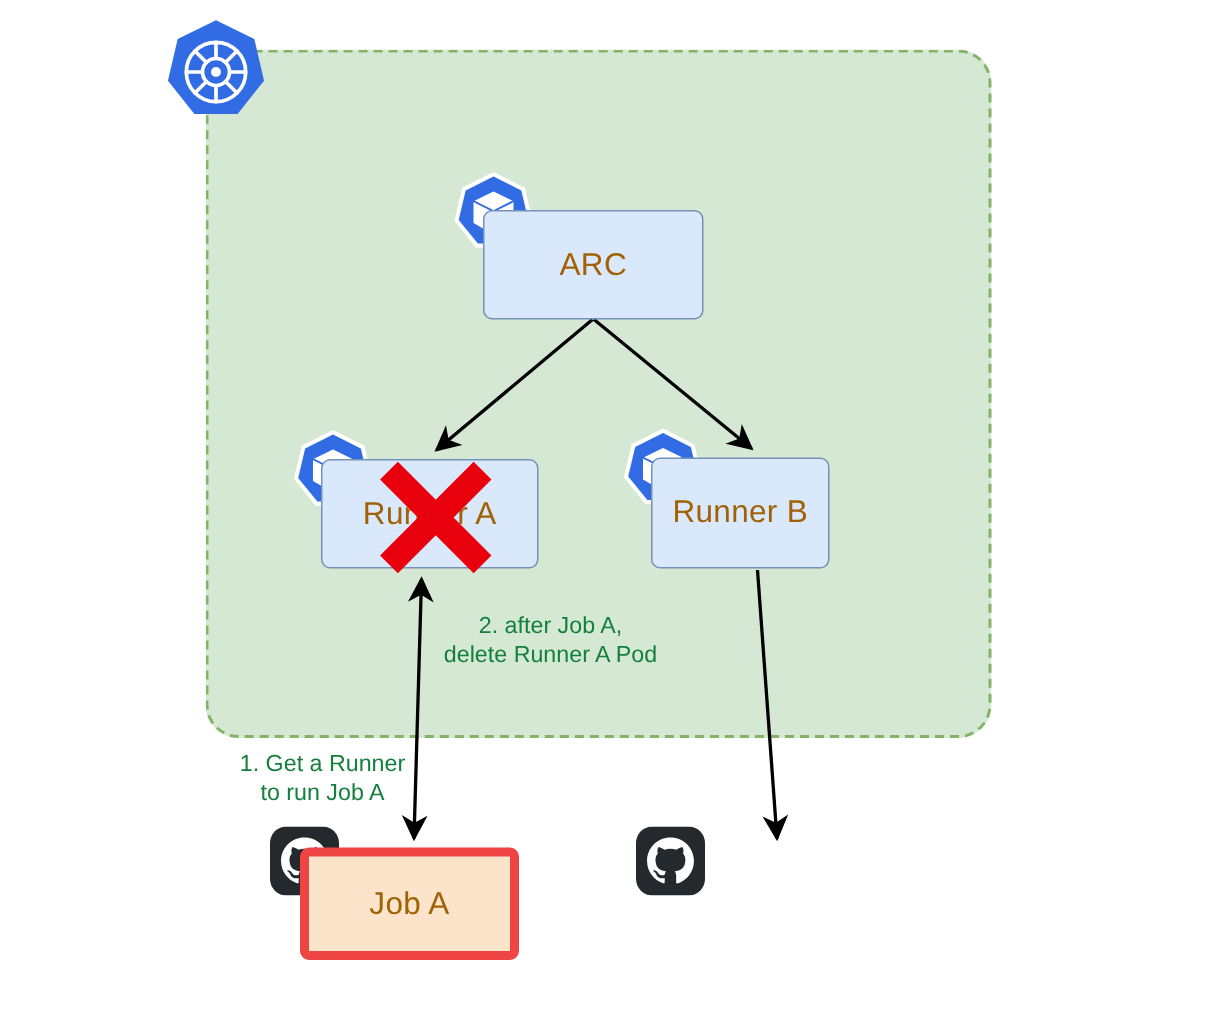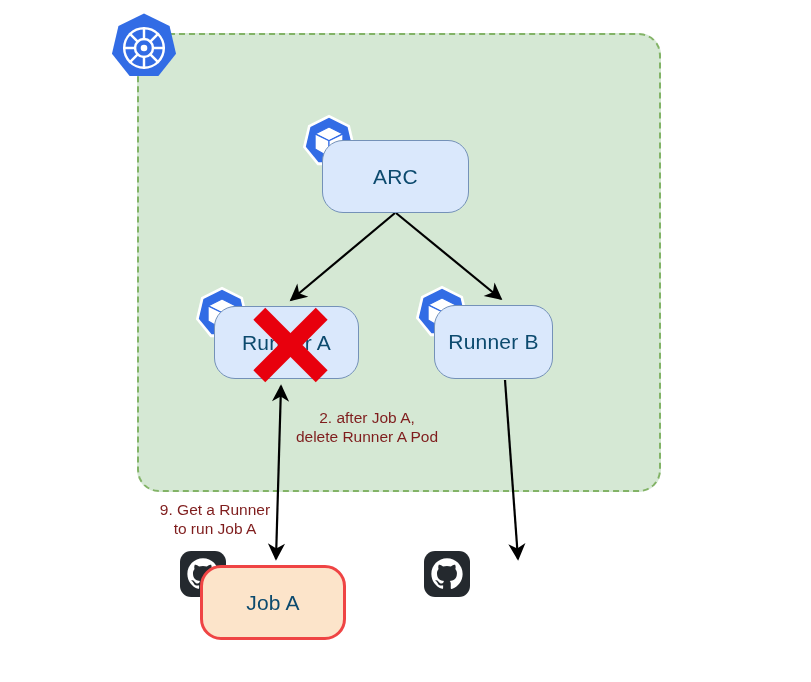--- a/index.html
+++ b/index.html
@@ -30,33 +30,33 @@
     border-radius: 22px;
     box-sizing: border-box;
   }
   
   .node {
     position: absolute;
     box-sizing: border-box;
     display: flex;
     align-items: center;
     justify-content: center;
-    border-radius: 21px;
+    border-radius: 6px;
     font-size: 21px;
-    color: #0c4a6e;
+    color: #a16207;
     letter-spacing: .2px;
     white-space: nowrap;
   }
   .node-pod {
     background: #dae8fc;
     border: 1.6px solid #7491b8;
   }
   .node-job {
     background: #fce4ca;
-    border: 3px solid #ef4444;
+    border: 6px solid #ef4444;
   }
   
   #arc-node      { left: 322px; top: 140px; width: 147px; height: 73px; }
   #runner-a-node { left: 214px; top: 306px; width: 145px; height: 73px; }
   #runner-b-node { left: 434px; top: 305px; width: 119px; height: 74px; }
   #job-a-node    { left: 200px; top: 565px; width: 146px; height: 75px; }
   #job-b-node    { left: 444px; top: 565px; width: 146px; height: 75px; }
 
   
   .icon-k8s-big {
@@ -91,21 +91,21 @@
     width: 83px;
     height: 80px;
     pointer-events: none;
   }
 
   
   .edge-label {
     position: absolute;
     font-size: 15.5px;
     line-height: 19px;
-    color: #7f1d1d;
+    color: #15803d;
     text-align: center;
     white-space: pre;
   }
   #label-1 { left: 128px; top: 500px; width: 174px; }
   #label-2 { left: 275px; top: 408px; width: 184px; }
   #label-3 { left: 505px; top: 410px; width: 172px; }
 
   
   #edges {
     position: absolute;
@@ -238,18 +238,18 @@
       6.5-4.4 9.35-3.5 9.35-3.5 1.85 4.7.7 8.2.35 9.05 2.15 2.4 3.5 5.45 3.5 9.2
       0 13.15-8 16.05-15.65 16.9 1.2 1.05 2.3 3.15 2.3 6.35 0 4.6-.05 8.3-.05 9.4
       0 .9.6 1.95 2.35 1.6C74.3 77.8 84 65 84 50c0-18.8-15.2-34-34-34z"></path>
   </svg>
 
   <div class="node node-job" id="job-a-node">
     <span>Job A</span>
   </div>
 
 
-  <div class="edge-label" id="label-1">9. Get a Runner
+  <div class="edge-label" id="label-1">1. Get a Runner
 to run Job A</div>
   <div class="edge-label" id="label-2">2. after Job A,
 delete Runner A Pod</div>
 
 </div>
 
 </body></html>

